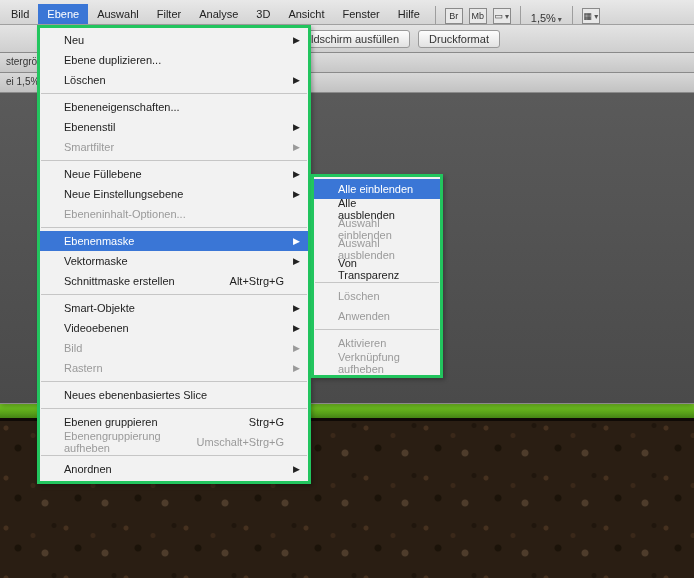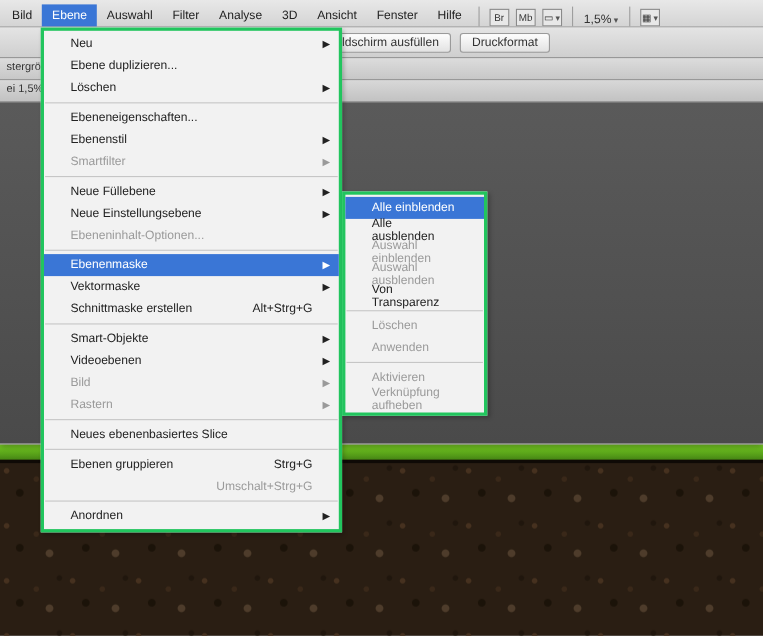--- a/index.html
+++ b/index.html
@@ -144,20 +144,21 @@
     <hr>
     <div class="row">
       <span>Neues ebenenbasiertes Slice</span>
     </div>
     <hr>
     <div class="row">
       <span>Ebenen gruppieren</span>
       <span class="sc">Strg+G</span>
     </div>
     <div class="row dis">
+      <span>Ebenengruppierung aufheben</span>
       <span class="sc">Umschalt+Strg+G</span>
     </div>
     <hr>
     <div class="row">
       <span>Anordnen</span>
       <span class="ar">▶</span>
     </div>
   </div>
 <div class="menu m2" id="menu2">
     <div class="row hl">

